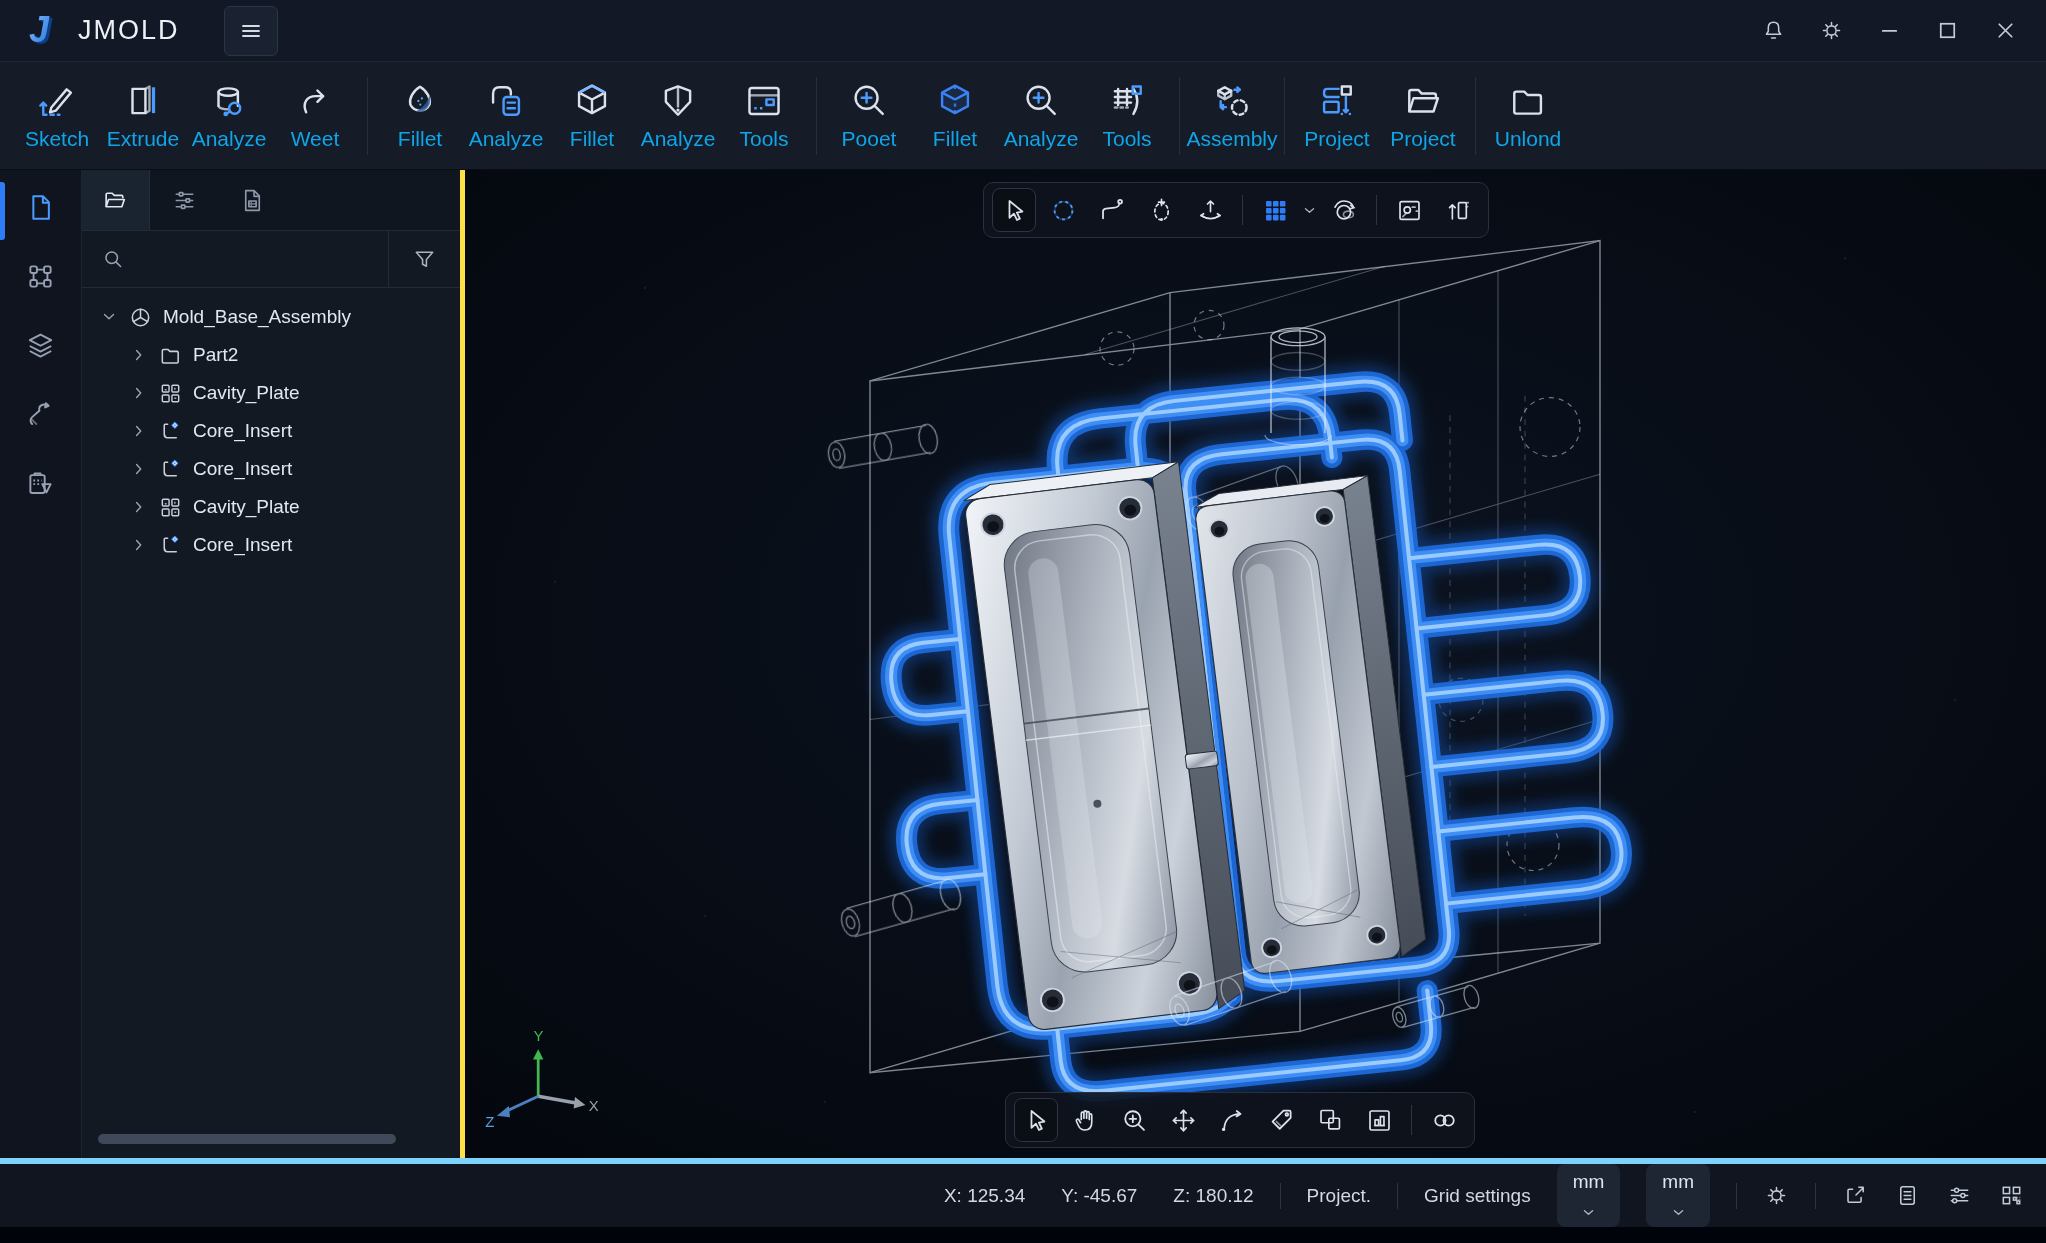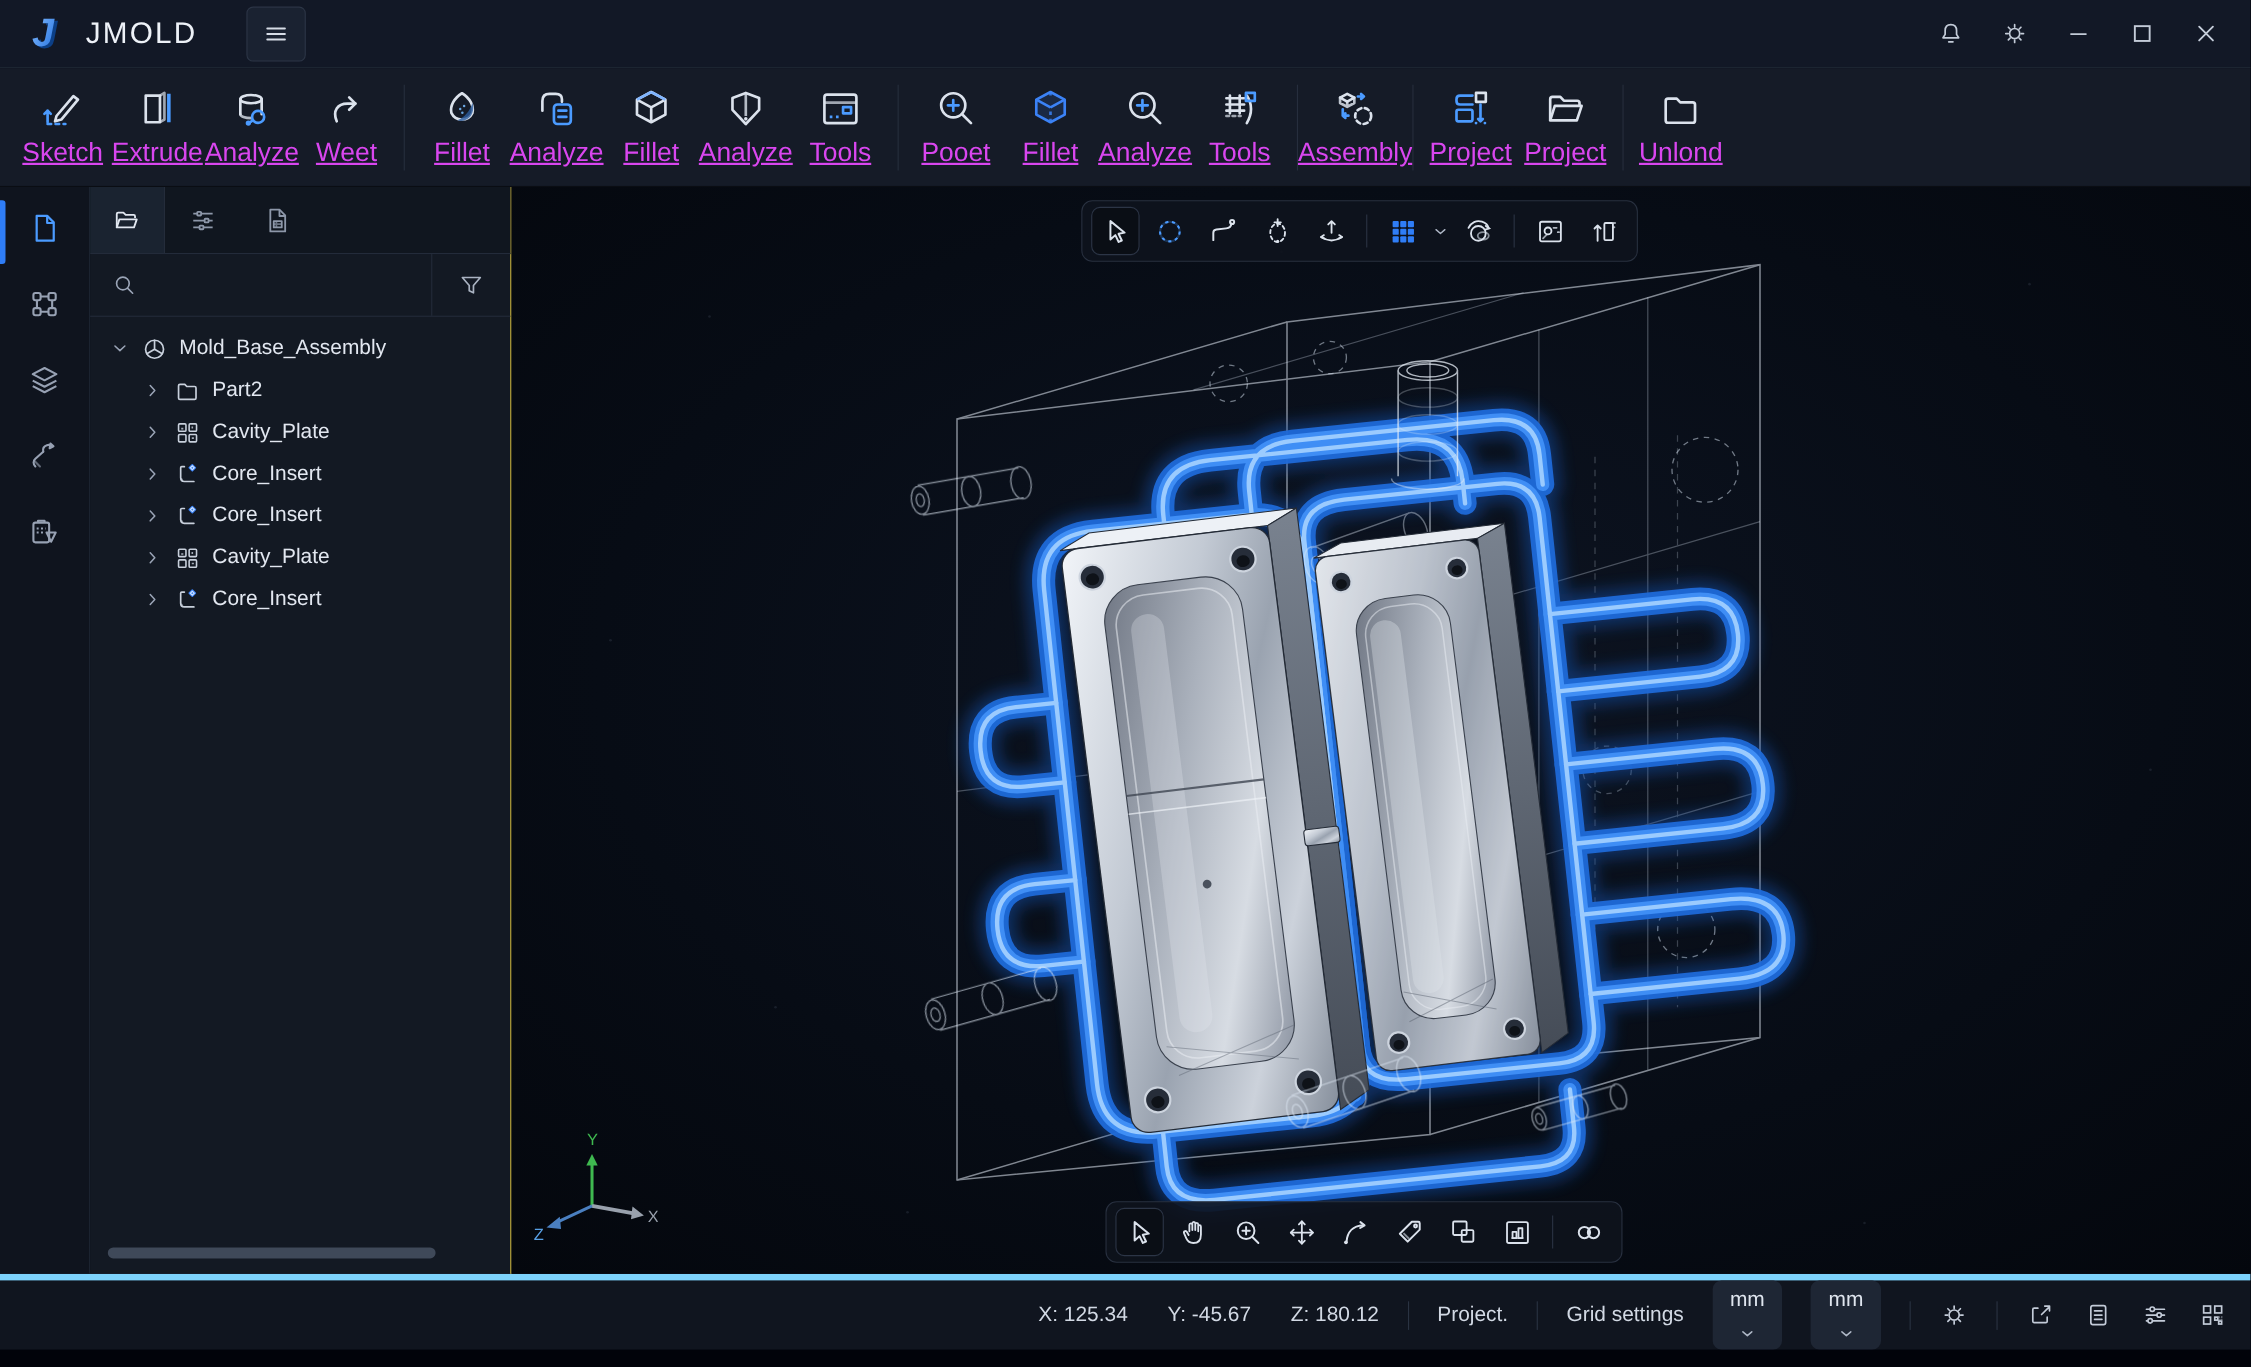--- a/index.html
+++ b/index.html
@@ -15,33 +15,33 @@
   .menu-btn{margin-left:44px;width:54px;height:50px;background:#1a2231;border:1px solid #2c3546;border-radius:6px;display:flex;align-items:center;justify-content:center;}
   .tb-right{margin-left:auto;display:flex;align-items:center;gap:32px;padding-right:28px;}
   .tb-ic{width:26px;height:26px;color:#c3cbd8;display:flex;align-items:center;justify-content:center;}
   .tb-ic svg{width:25px;height:25px;}
 
   
   .ribbon{flex:0 0 108px;background:#151b27;border-bottom:1px solid #0a0d13;display:flex;align-items:center;padding-left:14px;box-sizing:border-box;}
   .rgroup{display:flex;align-items:center;height:100%;}
   .rbtn{width:86px;height:98px;display:flex;flex-direction:column;align-items:center;justify-content:center;gap:5px;border-radius:8px;}
   .ricon svg{width:42px;height:42px;}
-  .rlabel{font-size:24px;color:#d946ef;white-space:nowrap;text-decoration:underline;}
+  .rlabel{font-size:21px;color:#0ea5e9;white-space:nowrap;}
   .rsep{width:1px;height:78px;background:#262e3d;margin:0 9px;}
 
   
   .main{flex:1;display:flex;min-height:0;}
 
   .rail{flex:0 0 82px;background:#0f141e;border-right:1px solid #1d2532;display:flex;flex-direction:column;align-items:center;padding-top:14px;gap:23px;position:relative;box-sizing:border-box;}
   .rail-btn{width:52px;height:46px;display:flex;align-items:center;justify-content:center;color:#97a1b3;}
   .rail-btn svg{width:31px;height:31px;}
   .rail-btn.active{color:#4b9bff;}
   .rail-ind{position:absolute;left:0;top:12px;width:5px;height:58px;background:#2f7df6;border-radius:0 3px 3px 0;}
 
-  .explorer{flex:0 0 383px;background:#131923;border-right:1px solid #fde047;display:flex;flex-direction:column;position:relative;box-sizing:border-box;}
+  .explorer{flex:0 0 383px;background:#131923;border-right:5px solid #fde047;display:flex;flex-direction:column;position:relative;box-sizing:border-box;}
   .ex-tabs{flex:0 0 60px;display:flex;align-items:stretch;border-bottom:1px solid #232b3a;background:#10161f;}
   .ex-tab{width:68px;display:flex;align-items:center;justify-content:center;color:#8d97a9;}
   .ex-tab svg{width:27px;height:27px;}
   .ex-tab.active{background:#1a2330;border-right:1px solid #242c3a;color:#e2e8f1;}
   .ex-search{flex:0 0 56px;display:flex;align-items:stretch;border-bottom:1px solid #232b3a;}
   .search-main{flex:1;display:flex;align-items:center;gap:12px;padding-left:20px;color:#9aa4b6;}
   .search-main svg{width:23px;height:23px;}
   .search-main input{flex:1;background:transparent;border:none;outline:none;color:#dfe5ee;font-size:18px;min-width:0;}
   .filter-btn{width:72px;border-left:1px solid #232b3a;display:flex;align-items:center;justify-content:center;color:#aab3c2;}
   .filter-btn svg{width:25px;height:25px;}

